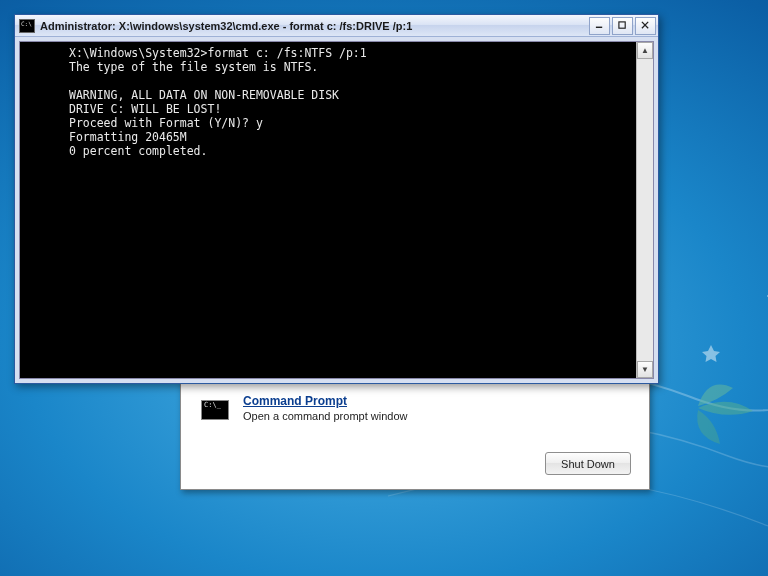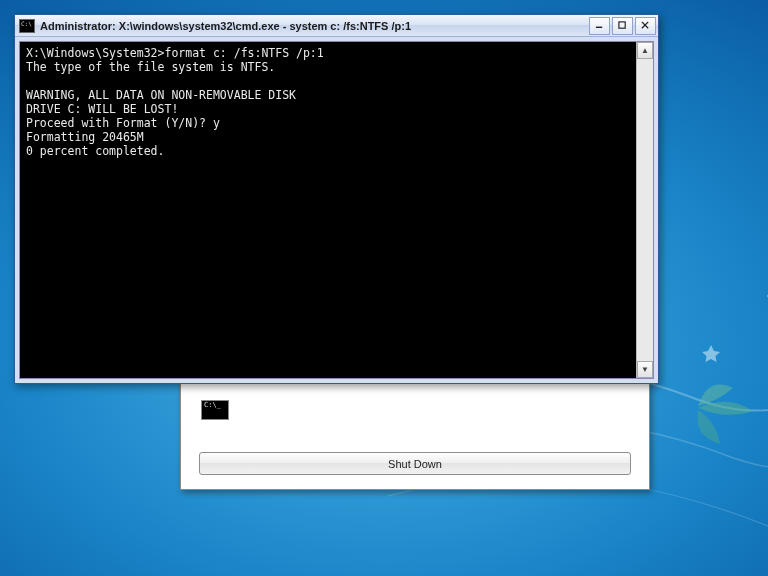--- a/index.html
+++ b/index.html
@@ -59,21 +59,20 @@
   .tool-desc {
     color: #222;
     font-size: 11px;
     margin-top: 2px;
   }
   .dialog-buttons {
     display: flex;
     justify-content: flex-end;
     gap: 10px;
     padding-top: 14px;
-    flex-direction: column;
   }
   .win-btn {
     min-width: 86px;
     height: 23px;
     background: linear-gradient(to bottom, #fefefe 0%, #f0f0f0 45%, #e4e4e4 50%, #f3f3f3 100%);
     border: 1px solid #8e8e8e;
     border-radius: 3px;
     font-size: 11px;
     color: #222;
     cursor: pointer;
@@ -160,20 +159,21 @@
   }
   .cmd-content {
     flex: 1;
     padding: 4px 6px;
     font-family: "Lucida Console", "Consolas", monospace;
     font-size: 11.5px;
     line-height: 14px;
     color: #eaeaea;
     white-space: pre;
     overflow: hidden;
+    margin-left: 43px;
   }
   .cmd-scrollbar {
     width: 17px;
     background: #e9e9e9;
     border-left: 1px solid #bbb;
     display: flex;
     flex-direction: column;
     justify-content: space-between;
   }
   .sbtn {
@@ -232,32 +232,36 @@
         <div class="tool-text">
           <div class="tool-title">Windows Memory Diagnostic</div>
           <div class="tool-desc">Check your computer for memory hardware errors</div>
         </div>
       </div>
 
       <div class="tool-row">
         <div class="tool-icon">
           <div class="cmd-mini"></div>
         </div>
+        <div class="tool-text">
+          <div class="tool-title">Command Prompt</div>
+          <div class="tool-desc">Open a command prompt window</div>
+        </div>
       </div>
 
       <div class="dialog-buttons">
         <button class="win-btn">Shut Down</button>
       </div>
     </div>
   </div>
 
   <div class="cmd-window">
     <div class="cmd-titlebar">
       <div class="cmd-title-icon"></div>
-      <div class="cmd-title">Administrator: X:\windows\system32\cmd.exe - system  c: /fs:NTFS /p:1</div>
+      <div class="cmd-title">Administrator: X:\windows\system32\cmd.exe - format  c: /fs:DRIVE /p:1</div>
       <div class="titlebar-btns">
         <div class="tbtn">
           <svg viewBox="0 0 10 10">
               <line x1="1" y1="7" x2="8" y2="7" stroke="#222" stroke-width="1.6"></line>
             </svg>
         </div>
         <div class="tbtn">
           <svg viewBox="0 0 10 10">
               <rect x="1" y="1" width="7" height="7" fill="none" stroke="#222" stroke-width="1.3"></rect>
             </svg>

